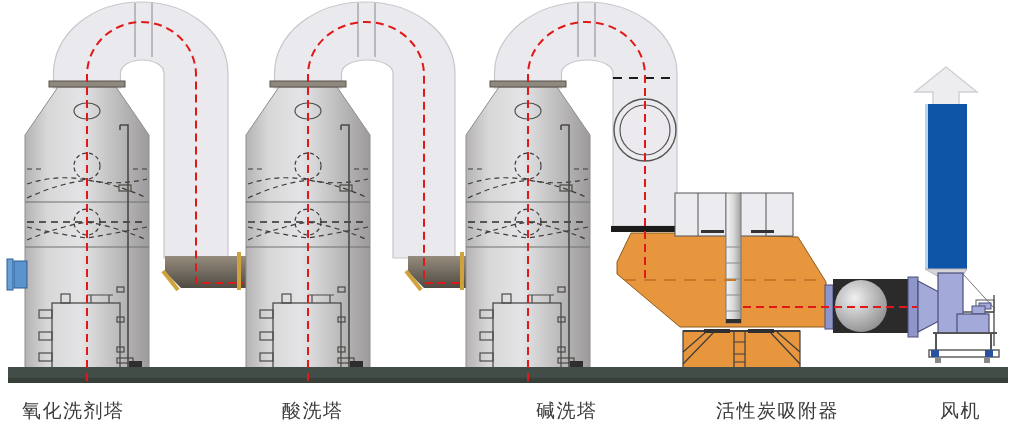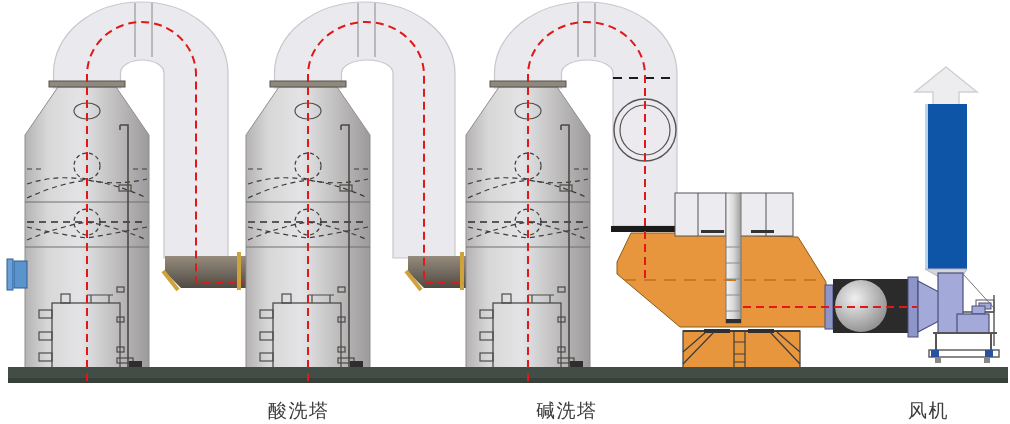--- a/index.html
+++ b/index.html
@@ -167,16 +167,18 @@
 
   <g>
     <path d="M87,381 V75 A54.5,53 0 0 1 196,75 V283 H244" fill="none" stroke="#e01818" stroke-width="2" stroke-dasharray="8,5"></path>
     <path d="M308,381 V75 A58,53 0 0 1 424,75 V283 H464" fill="none" stroke="#e01818" stroke-width="2" stroke-dasharray="8,5"></path>
     <path d="M528,381 V75 A58.5,53 0 0 1 645,75 V278" fill="none" stroke="#e01818" stroke-width="2" stroke-dasharray="8,5"></path>
     <path d="M624,280 H824" fill="none" stroke="#c87828" stroke-width="2" stroke-dasharray="12,8"></path>
     <path d="M743,307 H917" fill="none" stroke="#e01818" stroke-width="2" stroke-dasharray="8,5"></path>
   </g>
 </svg>
 
-<div class="eq-label" style="left:268px">酸洗塔</div>
+<div class="eq-label" style="left:22px">氧化洗剂塔</div>
+<div class="eq-label" style="left:282px">酸洗塔</div>
 <div class="eq-label" style="left:536px">碱洗塔</div>
-<div class="eq-label" style="left:908px">风机</div>
+<div class="eq-label" style="left:716px">活性炭吸附器</div>
+<div class="eq-label" style="left:940px">风机</div>
 </div>
 
 </body></html>

